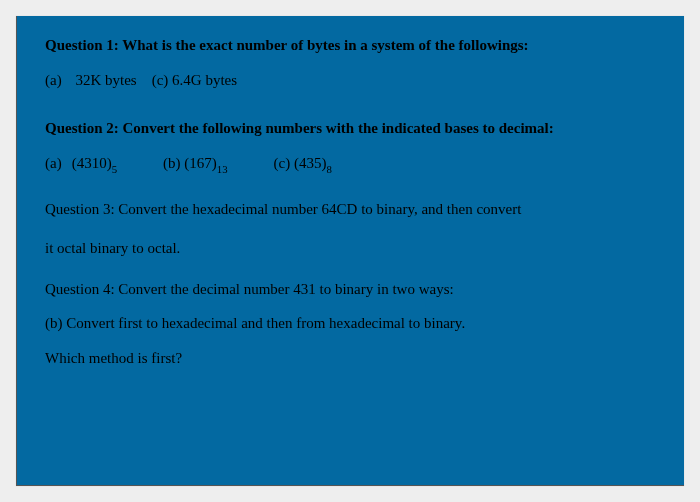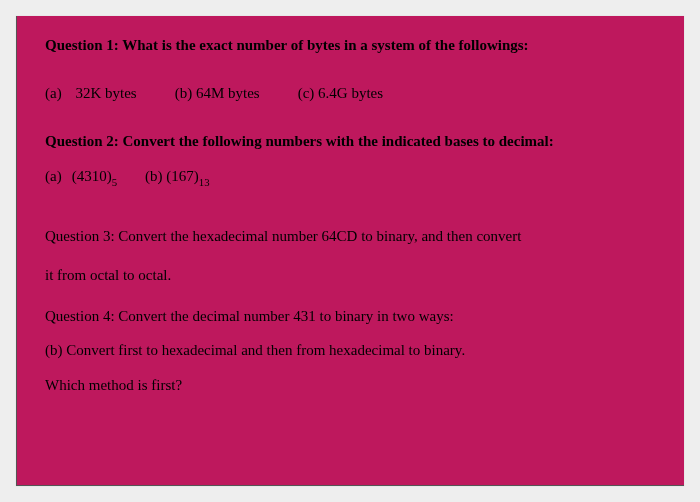--- a/index.html
+++ b/index.html
@@ -10,49 +10,49 @@
     body {
       width: 700px;
       height: 502px;
       background: #eeeeee;
       display: flex;
       justify-content: center;
       align-items: center;
       font-family: "Times New Roman", Times, serif;
     }
     .page {
-      background: #be185d;
+      background: #0369a1;
       width: 668px;
       height: 470px;
       padding: 18px 20px 10px 28px;
       border-left: 1px solid #555;
       border-bottom: 1px solid #555;
       box-shadow: 0 0 1px rgba(0,0,0,0.15);
       color: #000;
       font-size: 15px;
       line-height: 1.5;
     }
     .qline {
       margin-bottom: 12px;
     }
     .qheader {
       font-weight: bold;
     }
     .options {
       display: flex;
-      gap: 38px;
-      margin-top: 25px;
+      gap: 15px;
+      margin-top: 12px;
       margin-bottom: 26px;
     }
     .optlabel { margin-right: 10px; }
     .options2 {
       display: flex;
-      gap: 28px;
+      gap: 46px;
       margin-top: 12px;
-      margin-bottom: 28px;
+      margin-bottom: 14px;
     }
     .subbase {
       font-size: 0.72em;
       vertical-align: sub;
       position: relative;
       top: 1px;
     }
     .q3block {
       font-weight: normal;
       line-height: 2.6;
@@ -71,41 +71,40 @@
 
 <div class="page">
 
   <div class="qheader qline">Question 1: What is the exact number of bytes in a system of the followings:</div>
   <div class="options">
     <span>
       <span class="optlabel">(a)</span>
       <span>32K bytes</span>
     </span>
     <span>
-      <span>(b)</span>
-      <span>64M bytes</span>
-    </span>
-    <span>
       <span>(c)</span>
       <span>6.4G bytes</span>
     </span>
   </div>
 
   <div class="qheader qline">Question 2: Convert the following numbers with the indicated bases to decimal:</div>
   <div class="options2">
     <span>
       <span class="optlabel">(a)</span><span>(4310)</span><span class="subbase">5</span>
     </span>
     <span>
       <span>(b)</span> <span>(167)</span><span class="subbase">13</span>
     </span>
+    <span>
+      <span>(c)</span> <span>(435)</span><span class="subbase">8</span>
+    </span>
   </div>
 
   <div class="q3block">
     <span>Question 3: Convert the hexadecimal number 64CD to binary, and then convert</span><br>
-    <span>it from octal to octal.</span>
+    <span>it octal binary to octal.</span>
   </div>
 
   <div class="q4header">Question 4: Convert the decimal number 431 to binary in two ways:</div>
   <div class="q4line">(b) Convert first to hexadecimal and then from hexadecimal to binary.</div>
   <div class="q4line">Which method is first?</div>
 
 </div>
 
 </body></html>

